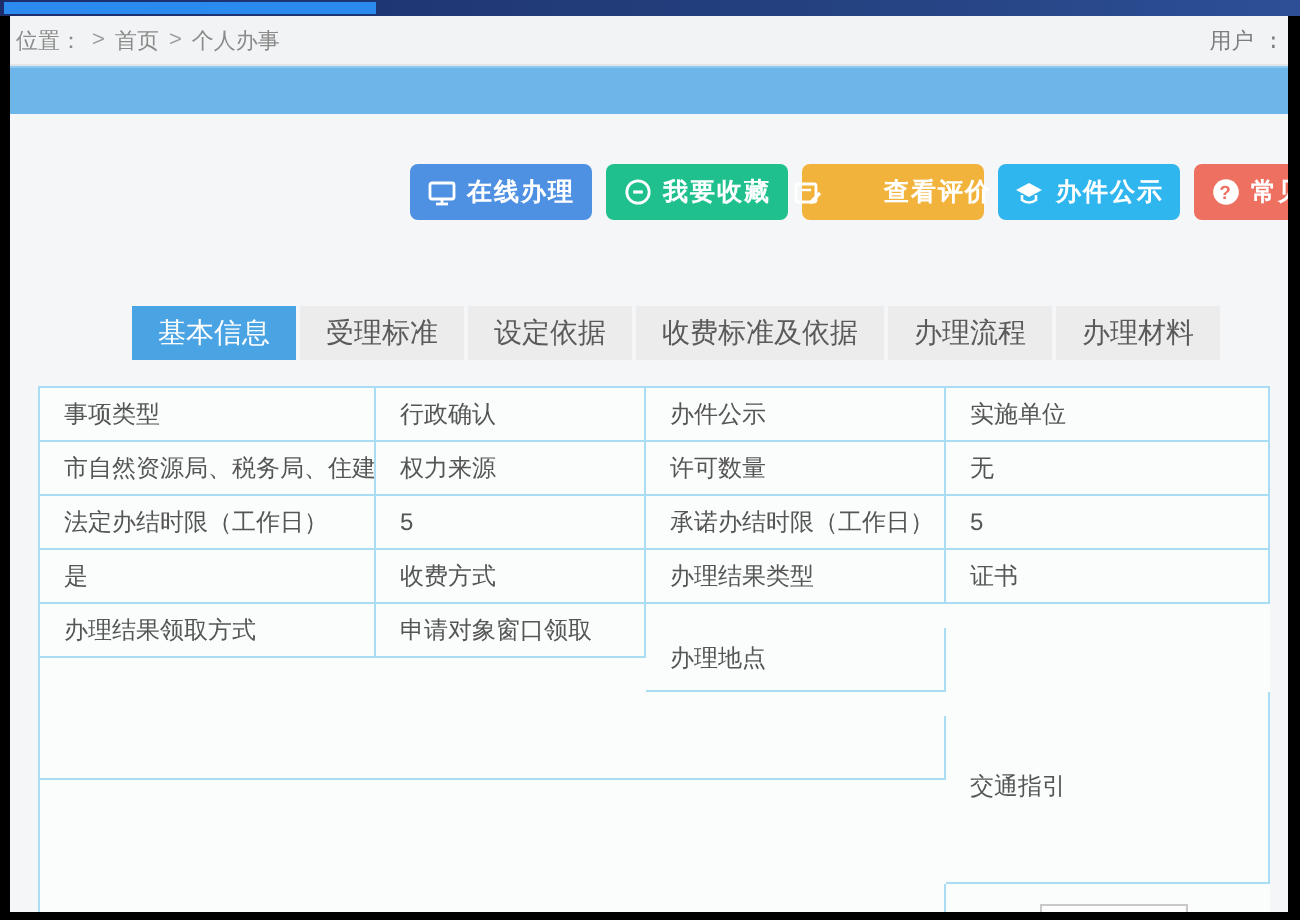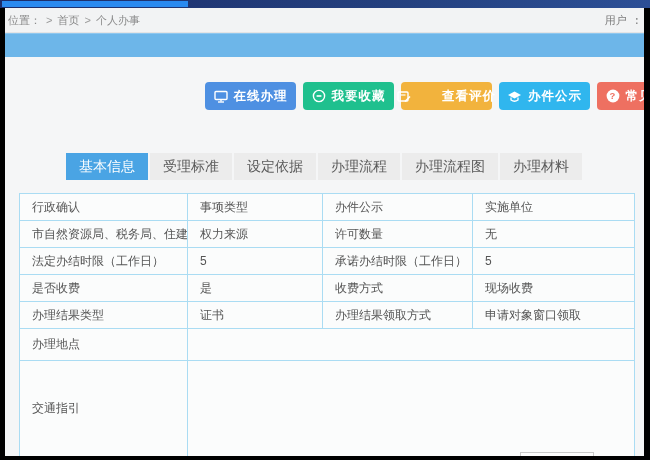--- a/index.html
+++ b/index.html
@@ -43,21 +43,21 @@
   .tab.active { background:#4aa4e4; color:#fff; }
 
   
   .info-table { display:grid; grid-template-columns:168px 135px 150px 162px;
     width:616px; margin:13px 0 0 14px; border-top:1px solid #aadcf3;
     border-left:1px solid #aadcf3; background:#fbfcfc; }
   .cell { border-right:1px solid #aadcf3; border-bottom:1px solid #aadcf3;
     padding:0 12px; display:flex; align-items:center; font-size:12px; color:#555;
     background:#fbfcfc; height:27px; overflow:hidden; white-space:nowrap; }
   .cell.span3 { grid-column:span 3; }
-  .cell.h-mid { height:32px; }
+  .cell.h-mid { height:32px;margin-top:12px; }
   .cell.h-tall { height:96px; }
 
   
   .partial-box { position:absolute; left:515px; top:444px; width:74px; height:20px;
     background:#fdfdfd; border:1px solid #c9c9c9; }
 
   
   .bottom-strip { position:absolute; left:0; top:456px; width:650px; height:4px; background:#000; }
 </style>
 </head>
@@ -119,47 +119,45 @@
           <text x="7" y="10.4" text-anchor="middle" font-size="9.5" font-weight="bold" fill="#ee7061">?</text>
         </svg>
         <span>常见问题</span>
       </button>
     </div>
 
     <div class="tabs">
       <span class="tab active">基本信息</span>
       <span class="tab">受理标准</span>
       <span class="tab">设定依据</span>
+      <span class="tab">收费标准及依据</span>
       <span class="tab">办理流程</span>
-      <span class="tab">办理流程图</span>
       <span class="tab">办理材料</span>
     </div>
 
     <div class="info-table">
 
+      <div class="cell">事项类型</div>
       <div class="cell">行政确认</div>
-      <div class="cell">事项类型</div>
       <div class="cell">办件公示</div>
 
       <div class="cell">实施单位</div>
       <div class="cell">市自然资源局、税务局、住建局</div>
       <div class="cell">权力来源</div>
 
       <div class="cell">许可数量</div>
       <div class="cell">无</div>
 
       <div class="cell">法定办结时限（工作日）</div>
       <div class="cell">5</div>
       <div class="cell">承诺办结时限（工作日）</div>
       <div class="cell">5</div>
 
-      <div class="cell">是否收费</div>
       <div class="cell">是</div>
       <div class="cell">收费方式</div>
-      <div class="cell">现场收费</div>
 
       <div class="cell">办理结果类型</div>
       <div class="cell">证书</div>
       <div class="cell">办理结果领取方式</div>
       <div class="cell">申请对象窗口领取</div>
 
       <div class="cell h-mid">办理地点</div>
       <div class="cell h-mid span3"></div>
 
       <div class="cell h-tall">交通指引</div>

